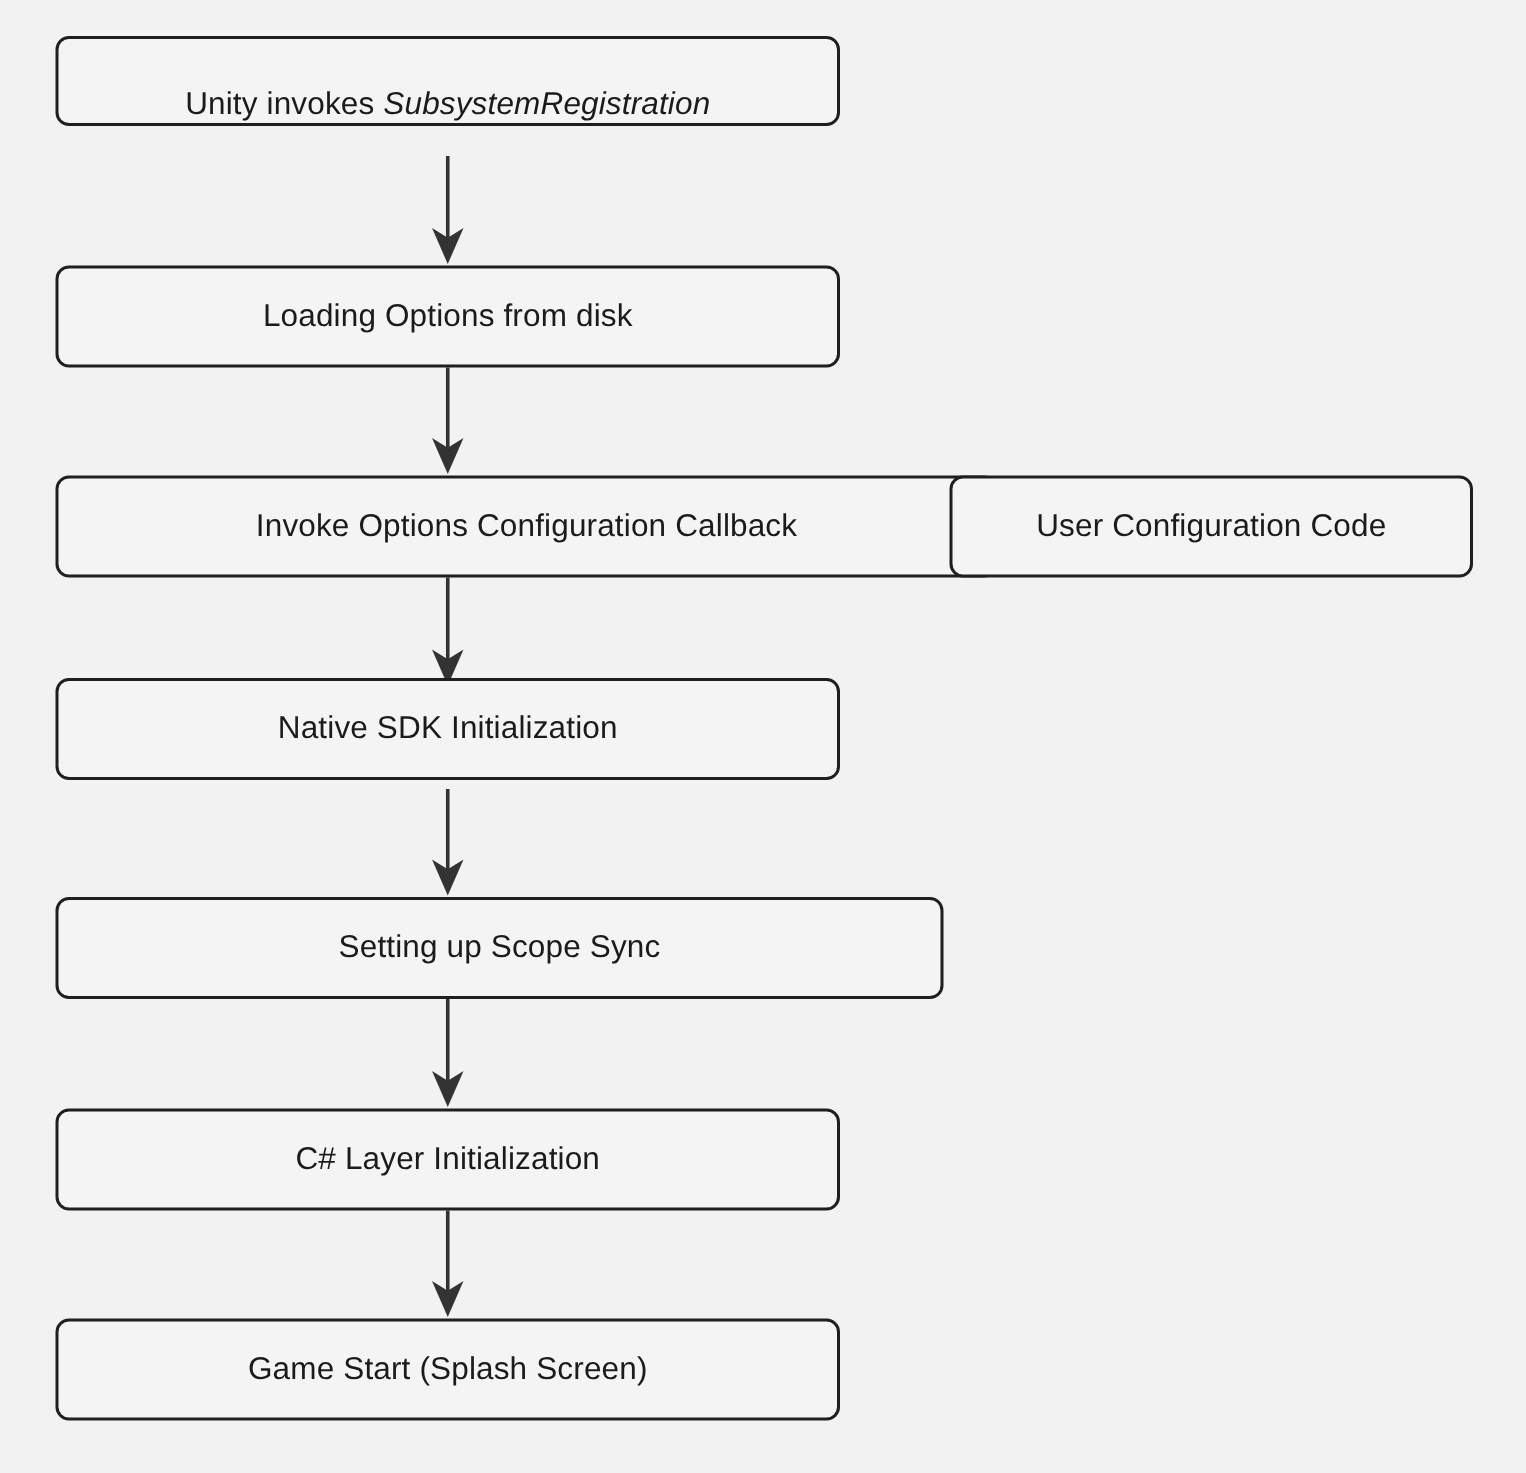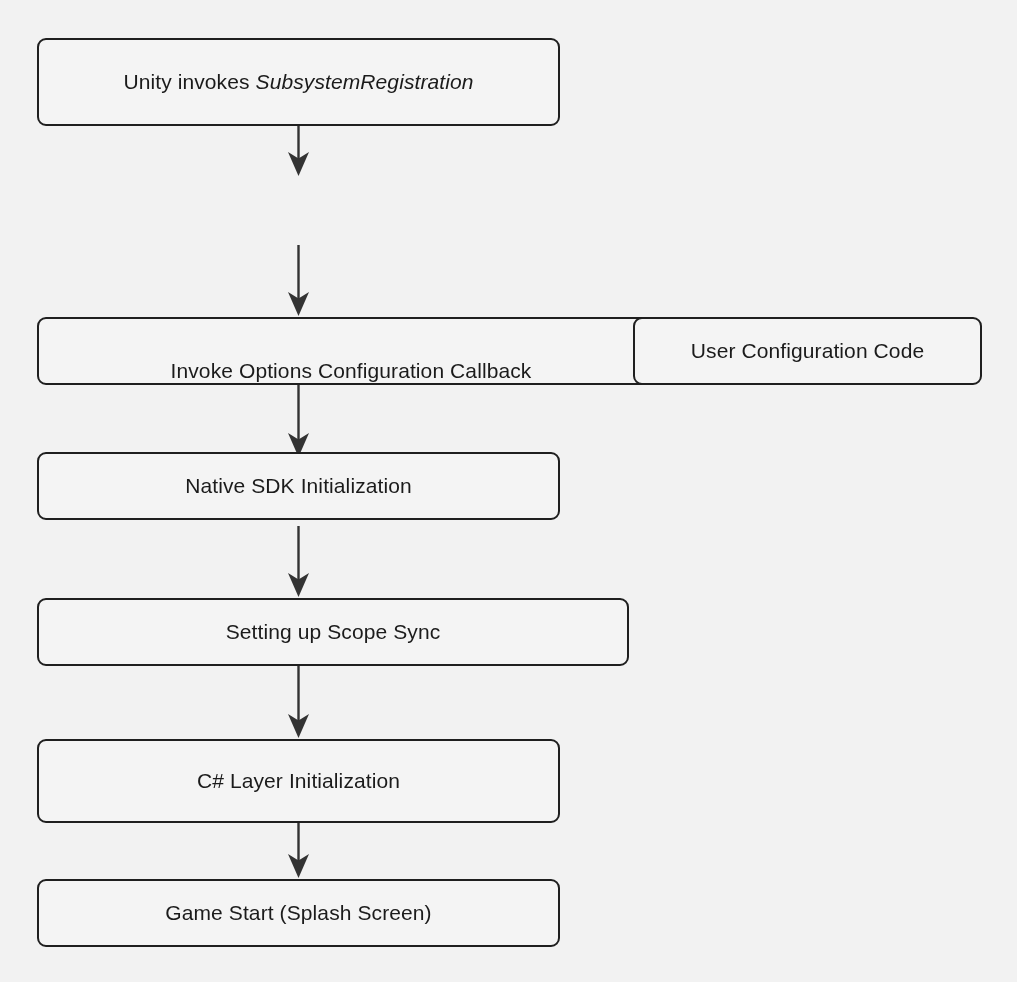--- a/index.html
+++ b/index.html
@@ -86,38 +86,41 @@
       <line x1="298.5" y1="807" x2="298.5" y2="863" stroke="#333333" stroke-width="2.4"></line>
       <path d="M 298.5 878 L 288.0 854 L 298.5 860.5 L 309.0 854 Z" fill="#333333"></path>
     </g>
 
     <g>
       <line x1="633" y1="351" x2="580" y2="351" stroke="#333333" stroke-width="2.4"></line>
       <path d="M 561 351 L 585 340.5 L 578.5 351 L 585 361.5 Z" fill="#333333"></path>
     </g>
   </svg>
 
-  <div class="node" style="left:37px; top:38px; width:523px; height:88px;">
+  <div class="node" style="left:37px; top:24px; width:523px; height:60px;align-items:flex-end;">
     <div class="node-label"><span>Unity invokes </span><span class="em">SubsystemRegistration</span></div>
   </div>
 
+  <div class="node" style="left:37px; top:177px; width:523px; height:68px;">
+    <div class="node-label">Loading Options from disk</div>
+  </div>
 
-  <div class="node" style="left:37px; top:317px; width:628px; height:68px;align-items:flex-end;">
+  <div class="node" style="left:37px; top:317px; width:628px; height:68px;">
     <div class="node-label">Invoke Options Configuration Callback</div>
   </div>
 
   <div class="node" style="left:37px; top:452px; width:523px; height:68px;">
     <div class="node-label">Native SDK Initialization</div>
   </div>
 
   <div class="node" style="left:37px; top:598px; width:592px; height:68px;">
     <div class="node-label">Setting up Scope Sync</div>
   </div>
 
-  <div class="node" style="left:37px; top:739px; width:523px; height:84px;">
+  <div class="node" style="left:37px; top:739px; width:523px; height:68px;">
     <div class="node-label">C# Layer Initialization</div>
   </div>
 
   <div class="node" style="left:37px; top:879px; width:523px; height:68px;">
     <div class="node-label">Game Start (Splash Screen)</div>
   </div>
 
   <div class="node" style="left:633px; top:317px; width:349px; height:68px;align-items:center;">
     <div class="node-label">User Configuration Code</div>
   </div>

